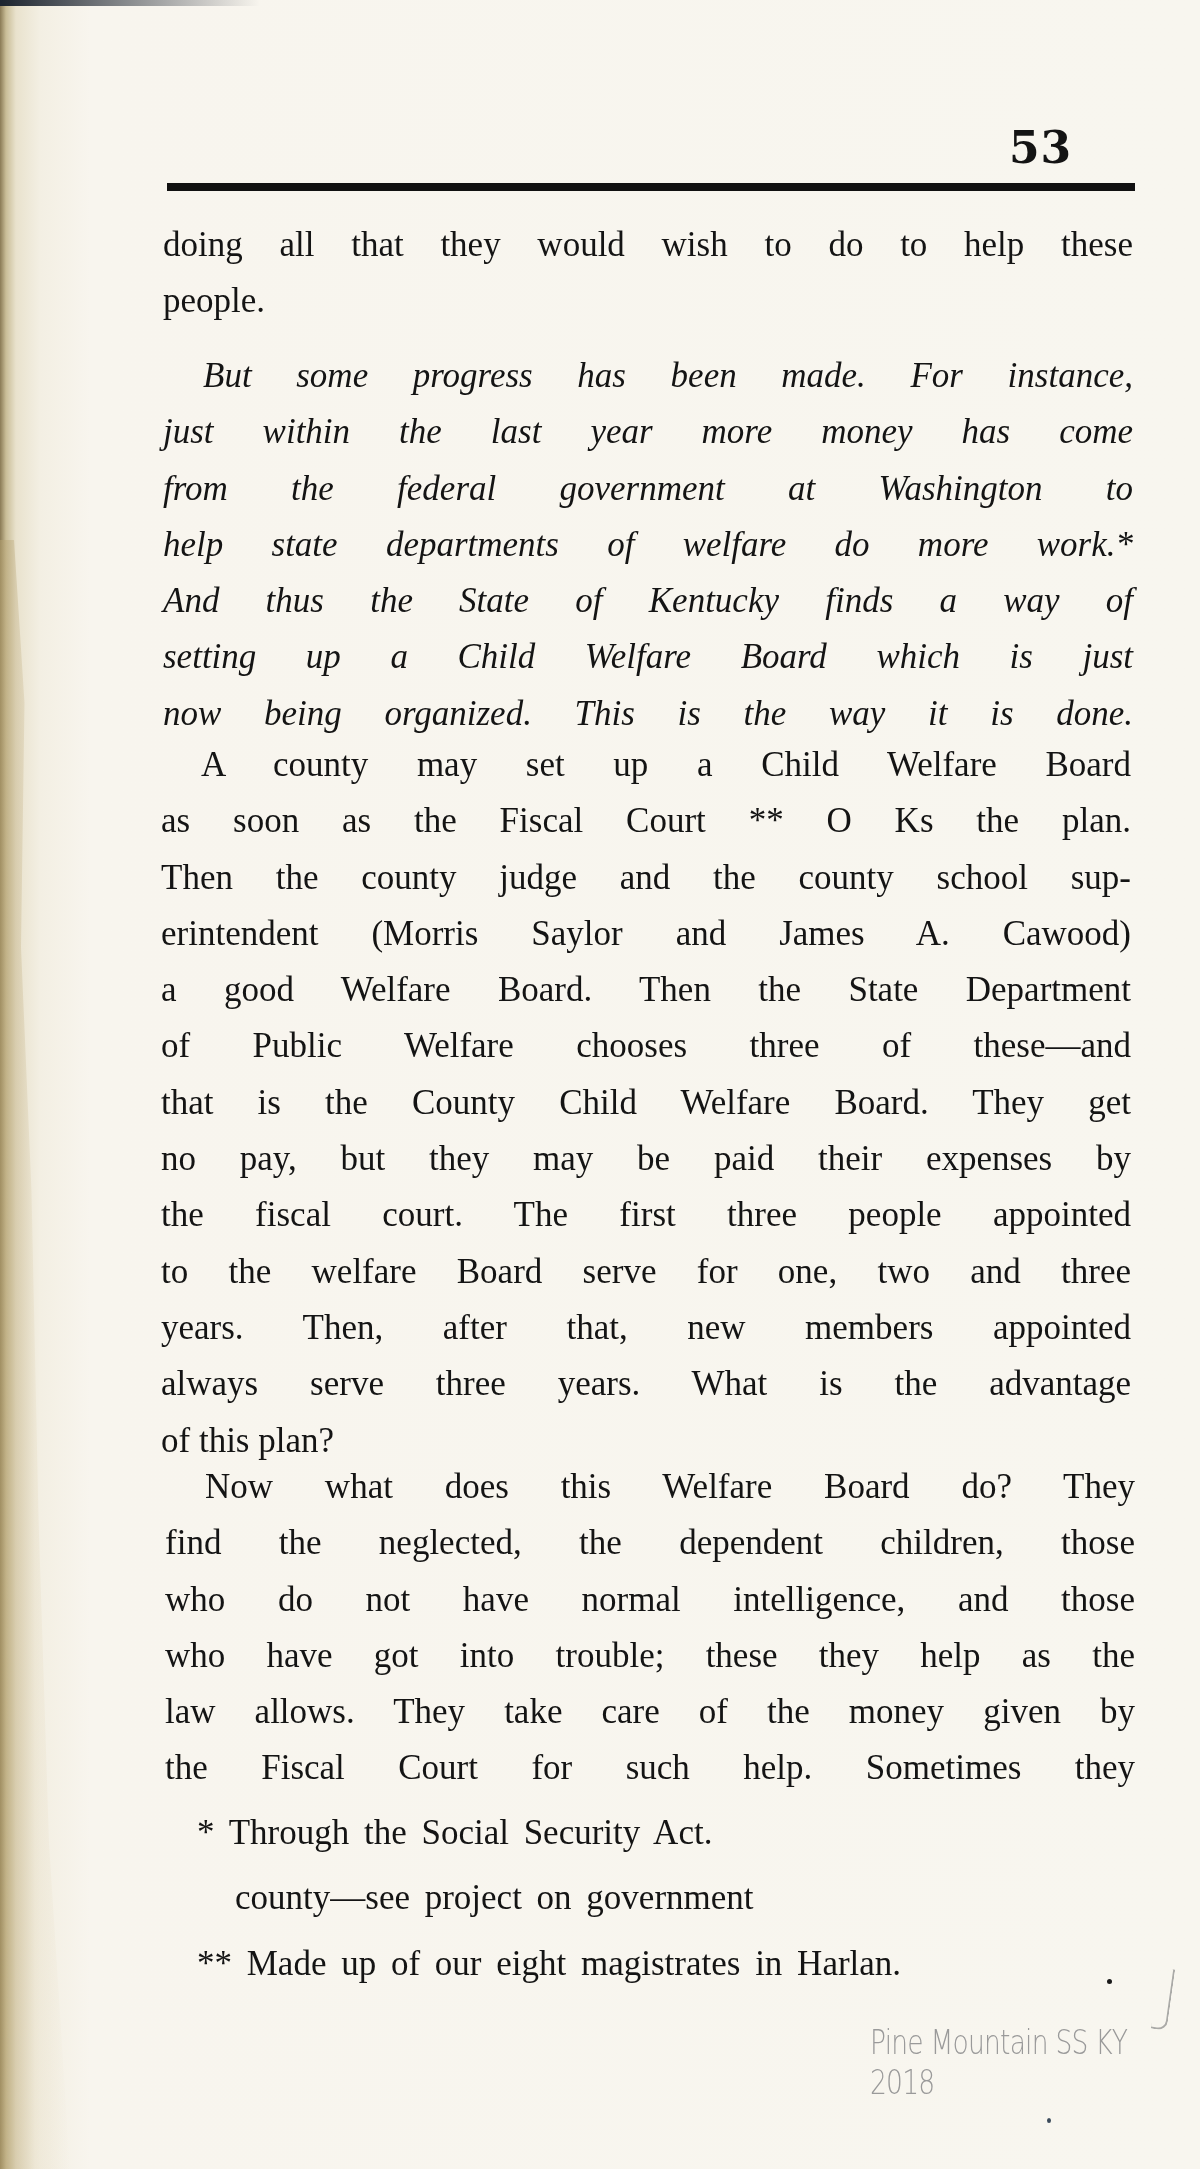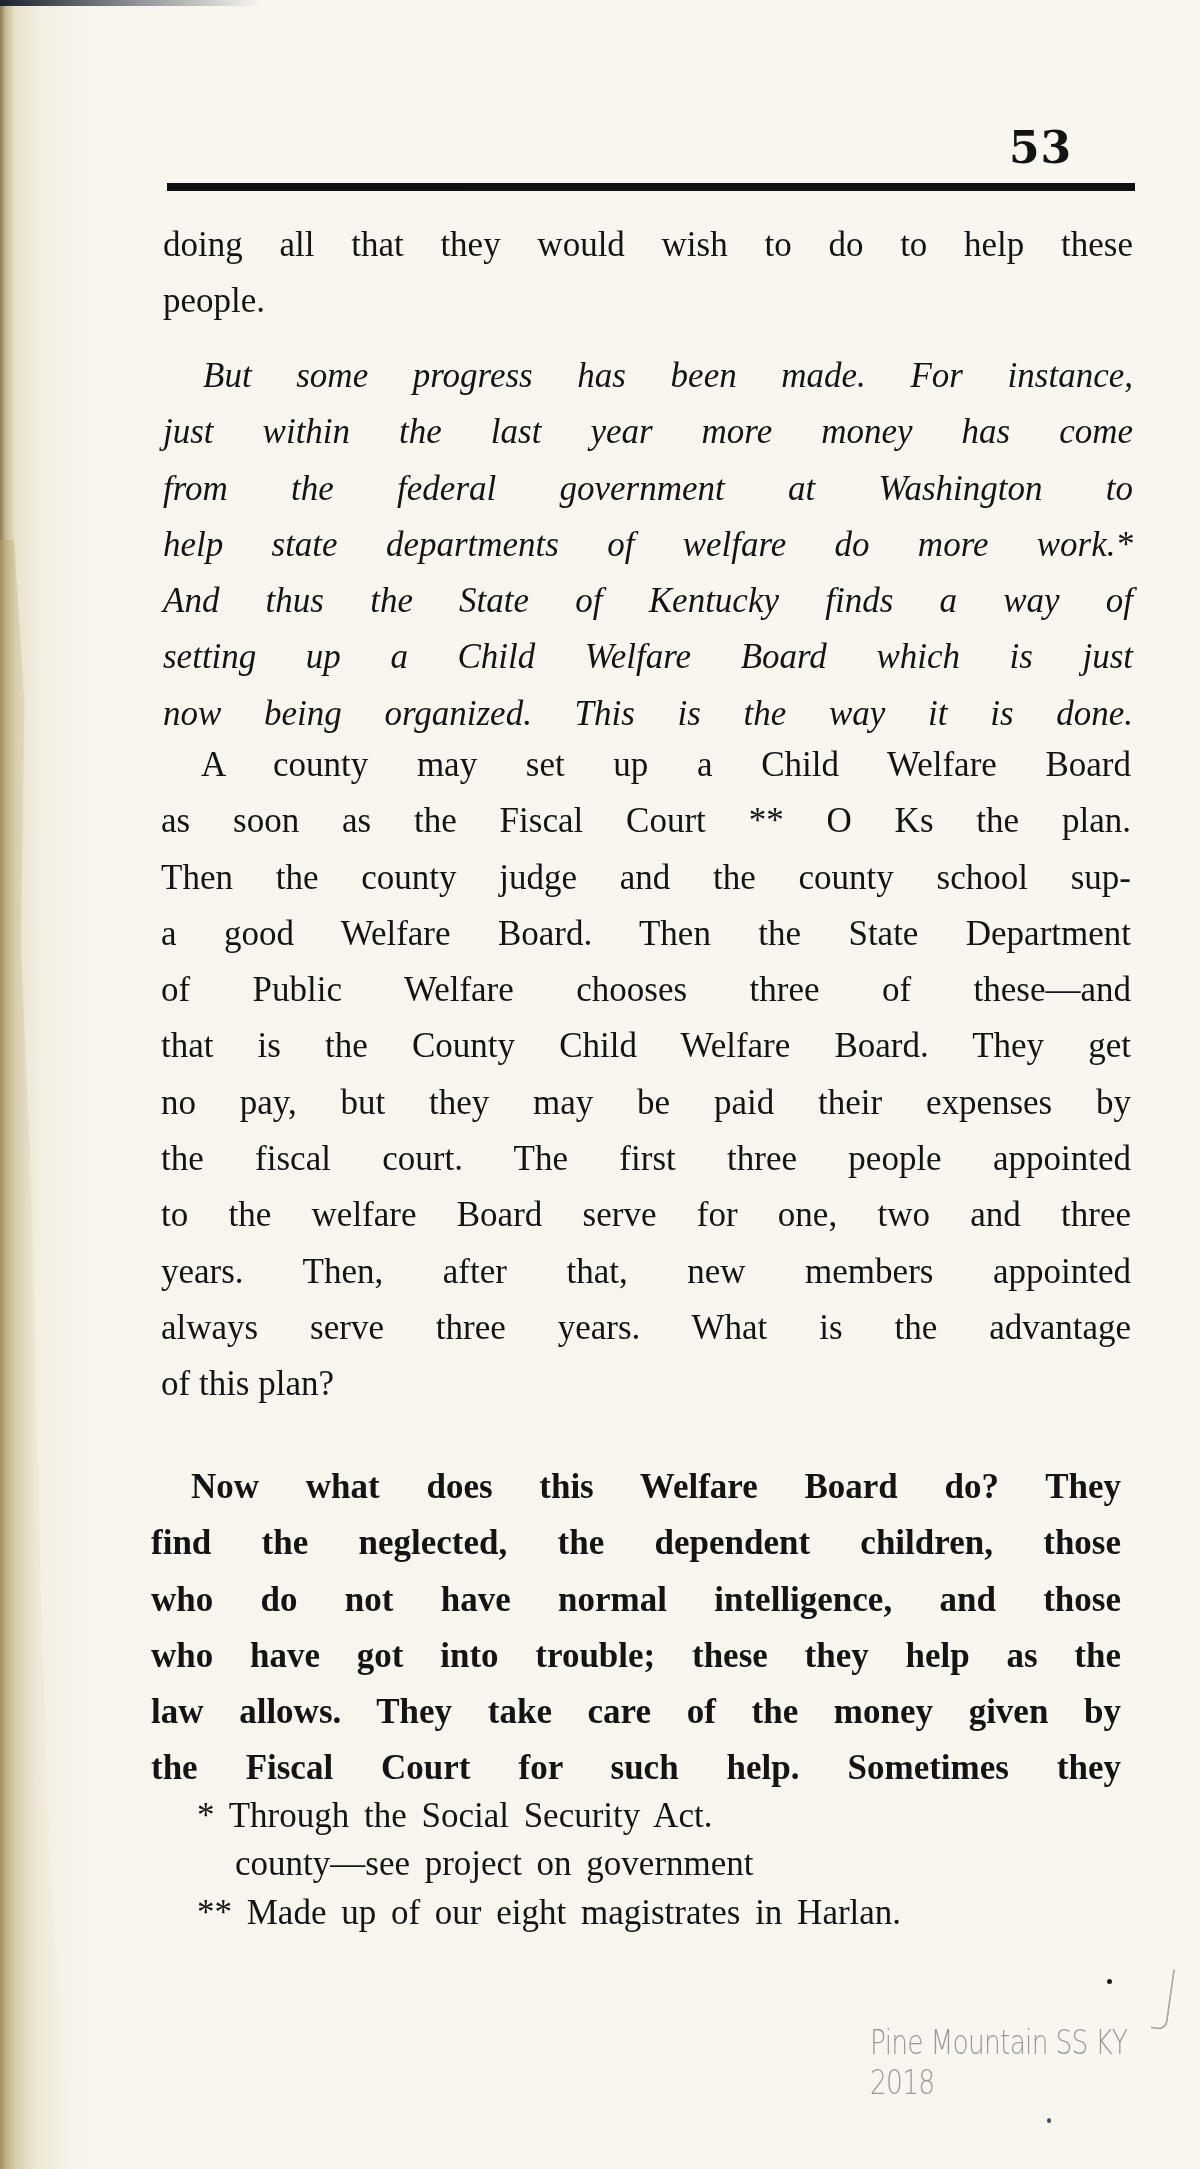--- a/index.html
+++ b/index.html
@@ -39,21 +39,21 @@
   .line {
     display: block; height: 48.3px; white-space: nowrap;
     text-align: justify; text-align-last: justify; margin-top: 8px;
   }
   .line.last { text-align-last: left; }
   .line.indent { padding-left: 40px; }
   .footnotes {
     position: absolute; left: 197px; top: 1792px; width: 900px;
     font-size: 35px; line-height: 48.3px;
   }
-  .fn { display: block; white-space: nowrap; word-spacing: 6px; }
+  .fn { display: block; white-space: nowrap; word-spacing: 6px; margin-top: 17px; }
   .fn.cont { padding-left: 38px; }
   .watermark {
     position: absolute; left: 870px; top: 2022px;
     font-family: "DejaVu Sans", sans-serif; font-size: 34px;
     color: #9a9a9a; transform: scaleX(0.78); transform-origin: left top;
     letter-spacing: -1px; font-weight: 300;
   }
   .checkmark {
     position: absolute; left: 1155px; top: 1968px; width: 14px; height: 60px;
     border-right: 2px solid #8a8a8a; border-bottom: 2px solid #8a8a8a;
@@ -85,32 +85,33 @@
   <span class="line">help state departments of welfare do more work.*</span>
   <span class="line">And thus the State of Kentucky finds a way of</span>
   <span class="line">setting up a Child Welfare Board which is just</span>
   <span class="line">now being organized. This is the way it is done.</span>
 </div>
 
 <div class="text-block" style="top:733px; left:161px;">
   <span class="line indent">A county may set up a Child Welfare Board</span>
   <span class="line">as soon as the Fiscal Court ** O Ks the plan.</span>
   <span class="line">Then the county judge and the county school sup-</span>
+  <span class="line">erintendent (Morris Saylor and James A. Cawood)</span>
   <span class="line">a good Welfare Board. Then the State Department</span>
   <span class="line">of Public Welfare chooses three of these—and</span>
   <span class="line">that is the County Child Welfare Board. They get</span>
   <span class="line">no pay, but they may be paid their expenses by</span>
   <span class="line">the fiscal court. The first three people appointed</span>
   <span class="line">to the welfare Board serve for one, two and three</span>
   <span class="line">years. Then, after that, new members appointed</span>
   <span class="line">always serve three years. What is the advantage</span>
   <span class="line last">of this plan?</span>
 </div>
 
-<div class="text-block" style="top:1455px; left:151px;font-weight:bold;">
+<div class="text-block" style="top:1455px; left:165px;">
   <span class="line indent">Now what does this Welfare Board do? They</span>
   <span class="line">find the neglected, the dependent children, those</span>
   <span class="line">who do not have normal intelligence, and those</span>
   <span class="line">who have got into trouble; these they help as the</span>
   <span class="line">law allows. They take care of the money given by</span>
   <span class="line">the Fiscal Court for such help. Sometimes they</span>
 </div>
 
 <div class="footnotes">
   <span class="fn">

